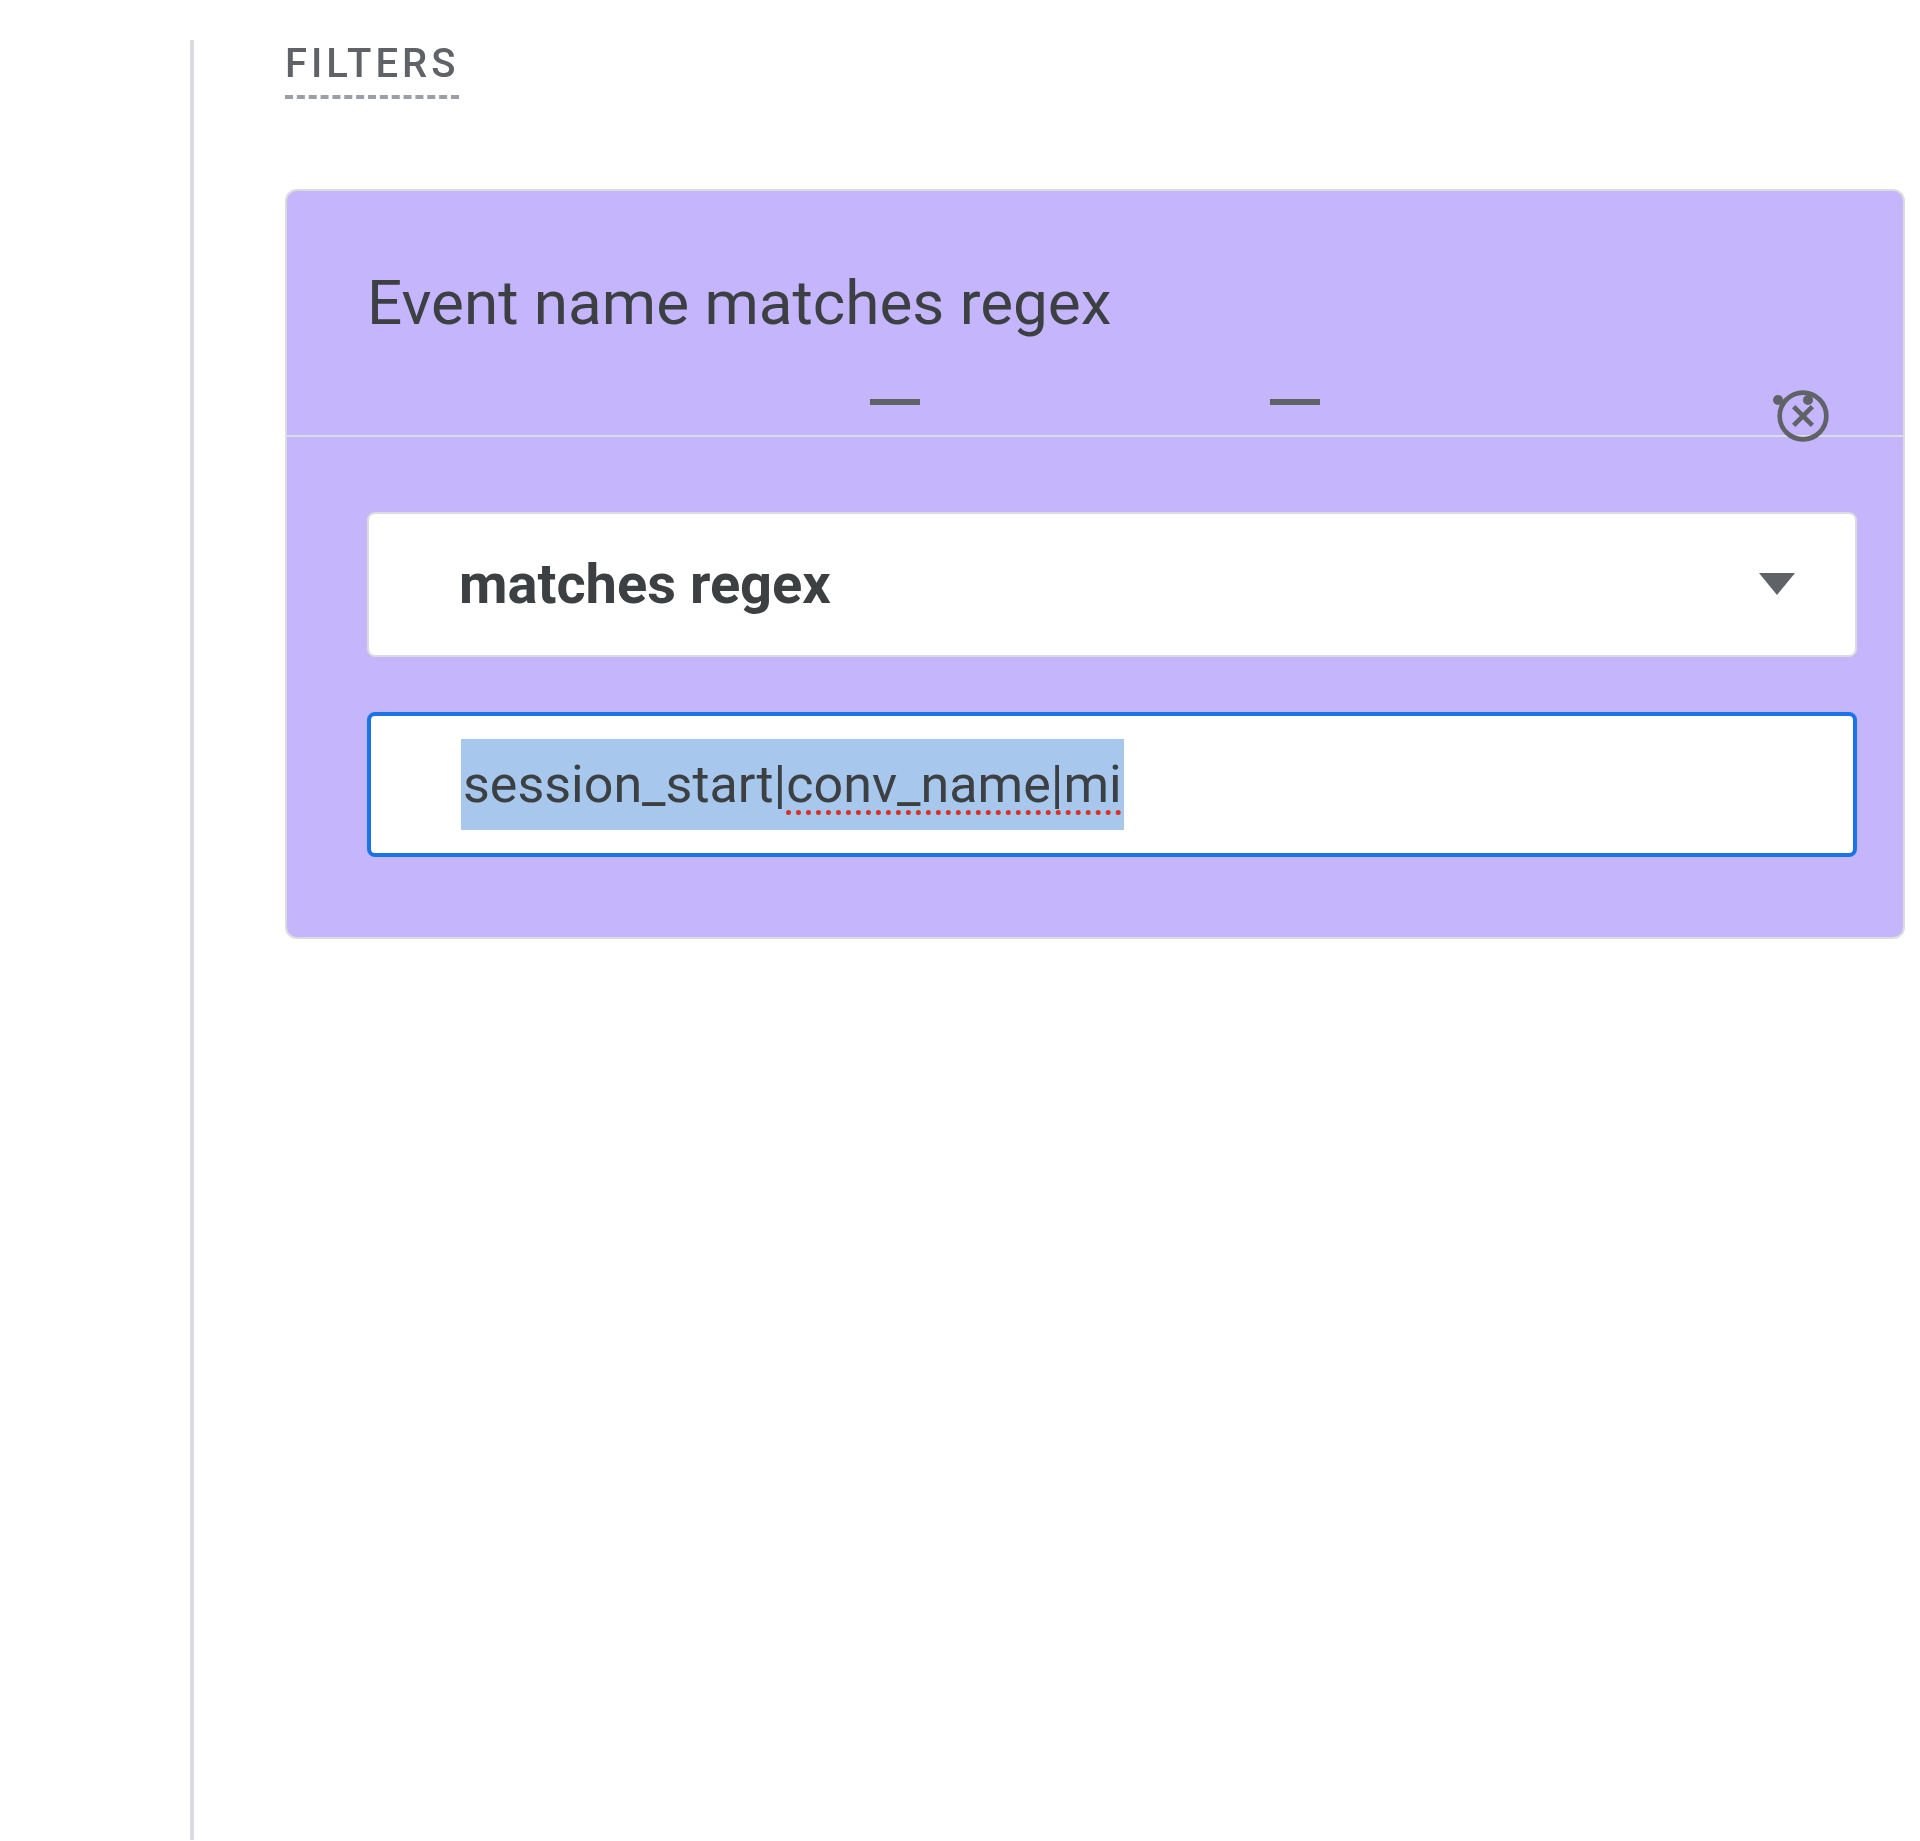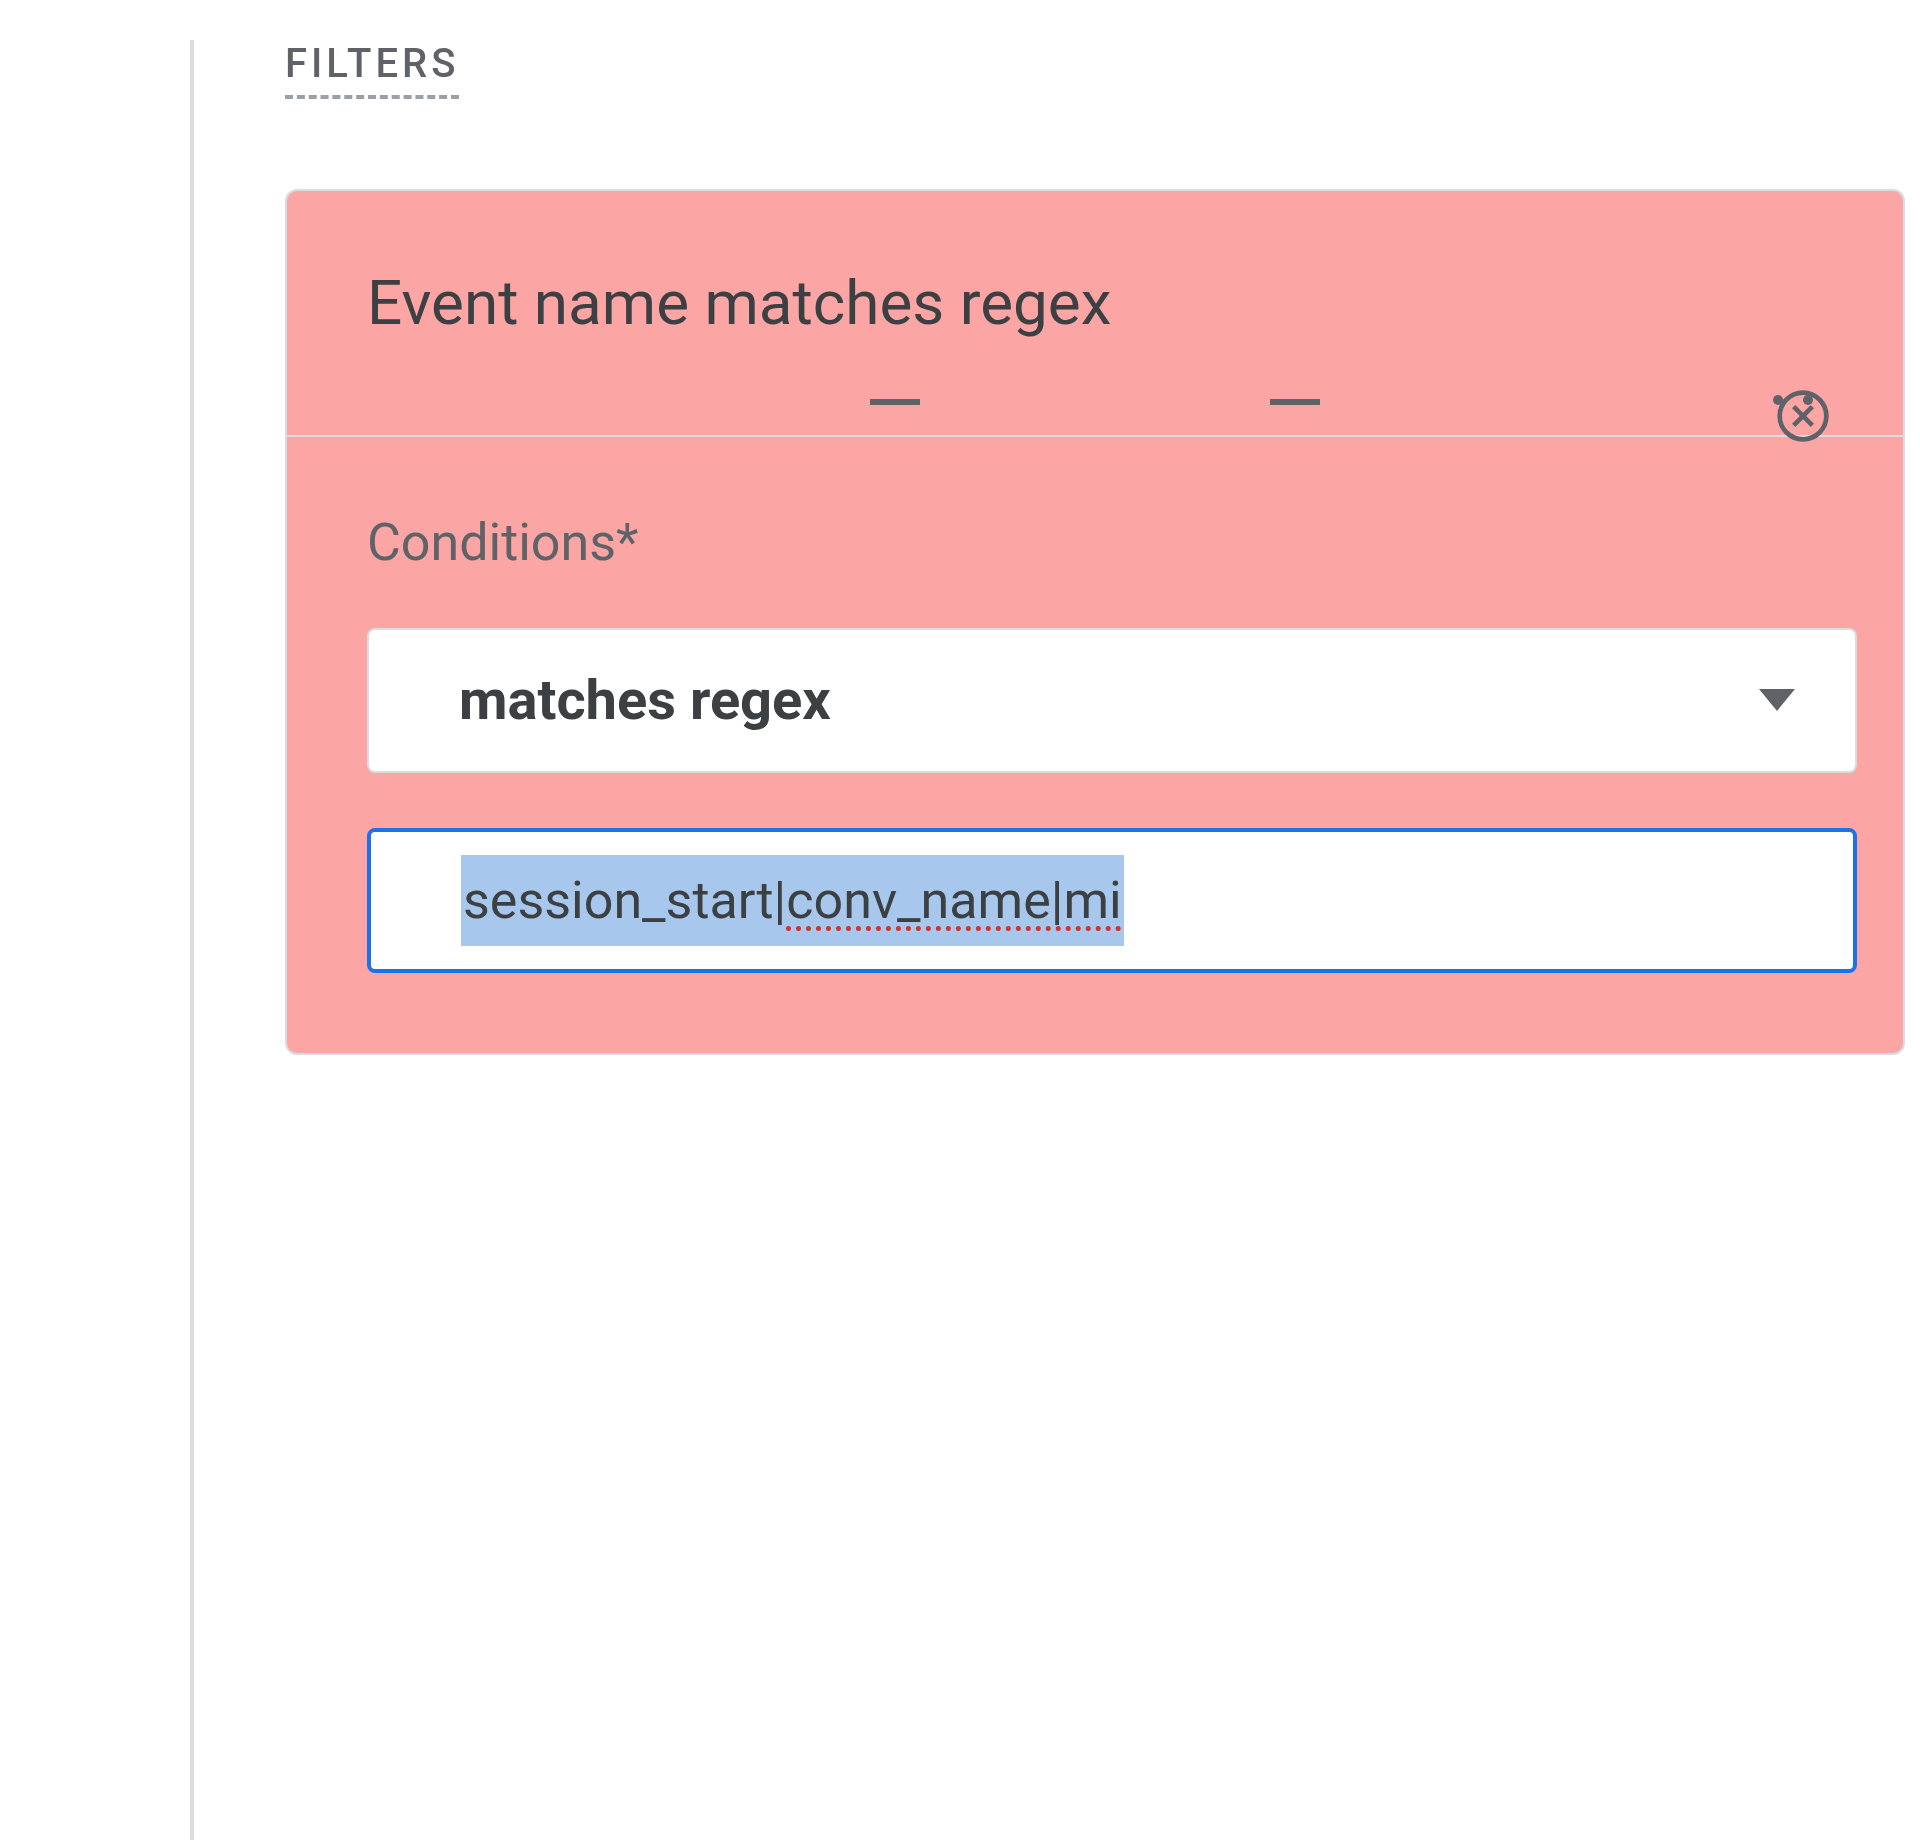--- a/index.html
+++ b/index.html
@@ -37,21 +37,21 @@
       padding-bottom: 8px;
       border-bottom: 4px dashed #9aa0a6;
       display: inline-block;
     }
     .filter-card {
       margin-left: 95px;
       margin-top: 90px;
       width: 1620px;
       border: 2px solid #dadce0;
       border-radius: 12px;
-      background: #fca5a5;
+      background: #c4b5fd;
     }
     .filter-header {
       padding: 70px 80px 90px 80px;
       border-bottom: 2px solid #dadce0;
       display: flex;
       justify-content: space-between;
       align-items: flex-start;
       position: relative;
     }
     .filter-title {
@@ -191,21 +191,20 @@
         <span></span>
         <span></span>
       </div>
       <div class="dots-right">
         <span></span>
         <span></span>
       </div>
     </div>
 
     <div class="conditions-section">
-      <div class="conditions-label">Conditions*</div>
 
       <div class="select-dropdown">
         <span class="select-dropdown-text">matches regex</span>
         <span class="dropdown-arrow"></span>
       </div>
 
       <div class="text-input-wrapper">
         <span class="input-text-content"><span>session_start|</span><span class="spellcheck-underline">conv_name|mi</span></span>
       </div>
     </div>

